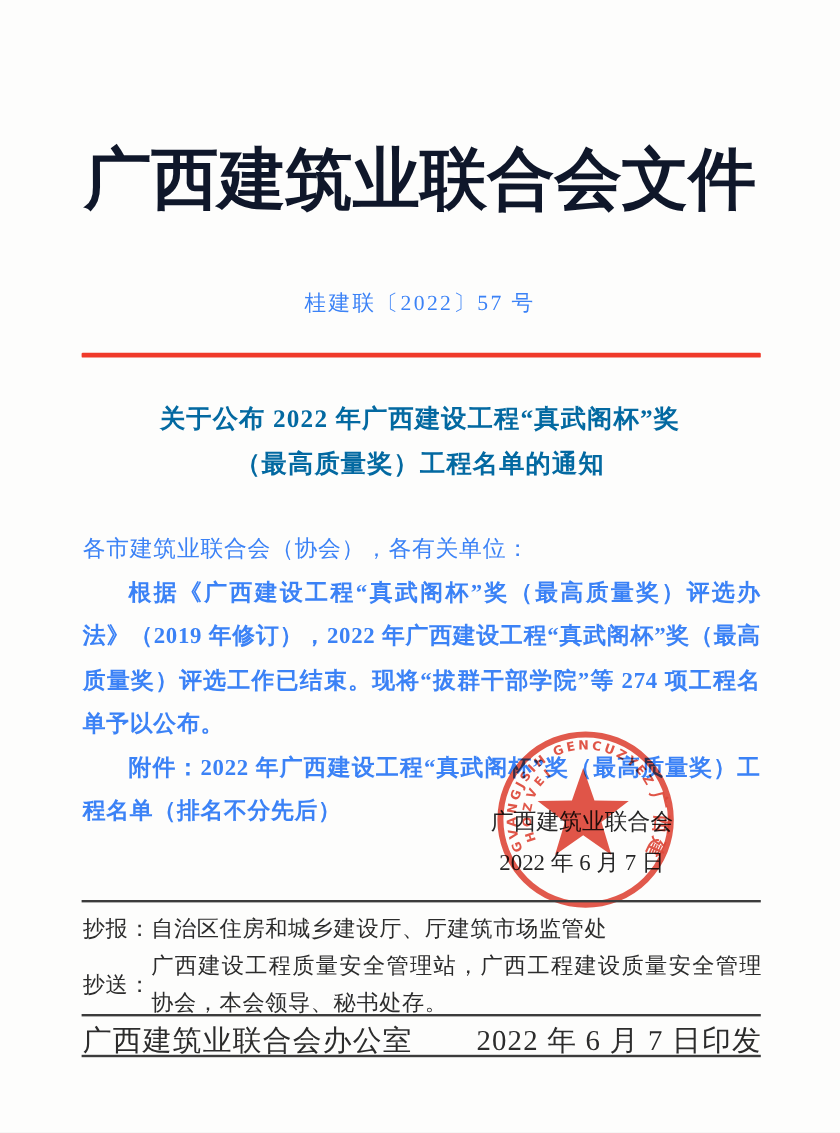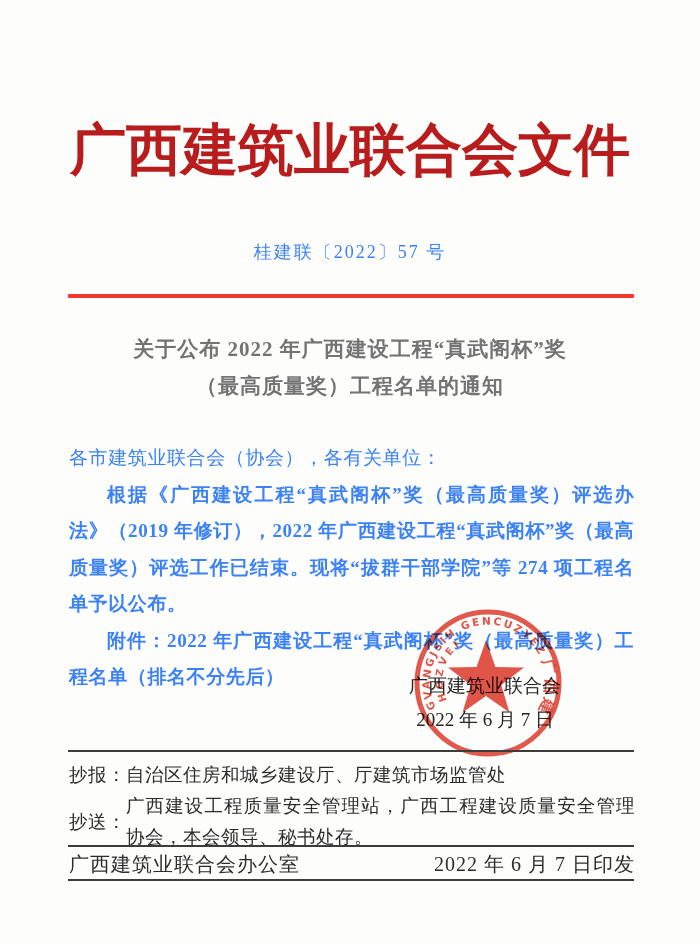--- a/index.html
+++ b/index.html
@@ -15,21 +15,21 @@
     letter-spacing:0px;line-height:1.5;
   }
   .doc-number{
     position:absolute;top:240px;left:0;width:100%;
     text-align:center;font-size:18px;letter-spacing:2px;color:#3b82f6;
   }
   .red-line{position:absolute;top:294px;left:68px;width:566px;height:4px;border-radius:1px;}
   .doc-title{
     position:absolute;top:331px;left:0;width:100%;
     text-align:center;font-size:21px;font-weight:bold;
-    line-height:37px;letter-spacing:1px;color:#737373;
+    line-height:37px;letter-spacing:1px;color:#0369a1;
   }
   .doc-body{
     position:absolute;top:440px;left:69px;width:565px;
     font-size:19px;line-height:36.5px;letter-spacing:0.6px;
     text-align:justify;color:#3b82f6;
   }
   .doc-body p{margin:0;}
   .doc-body p.indent{text-indent:2em;font-weight:bold;}
   .signature{
     position:absolute;top:669px;left:380px;width:210px;
@@ -47,29 +47,29 @@
   .cc-block{
     position:absolute;top:760px;left:69px;width:566px;
     font-size:18.5px;line-height:31px;color:#2c2c2c;letter-spacing:0.5px;
   }
   .cc-row{display:flex;align-items:center;}
   .cc-label{white-space:nowrap;}
   .cc-content{flex:1;text-align:justify;}
   .bottom-row{
     position:absolute;top:851px;left:69px;width:566px;
     display:flex;justify-content:space-between;align-items:center;
-    font-size:20px;color:#2c2c2c;letter-spacing:1px;
+    font-size:24px;color:#2c2c2c;letter-spacing:1px;
   }
 </style>
 </head>
 <body>
 
 <div class="page">
 
-  <div class="org-title" style="color:#b91c1c">广西建筑业联合会文件</div>
+  <div class="org-title" style="color:#0f172a">广西建筑业联合会文件</div>
 
   <div class="doc-number">桂建联〔2022〕57 号</div>
 
   <div class="red-line" style="background:#f03a2a"></div>
 
   <div class="doc-title">
     <div>关于公布 2022 年广西建设工程“真武阁杯”奖</div>
     <div>（最高质量奖）工程名单的通知</div>
   </div>
 

